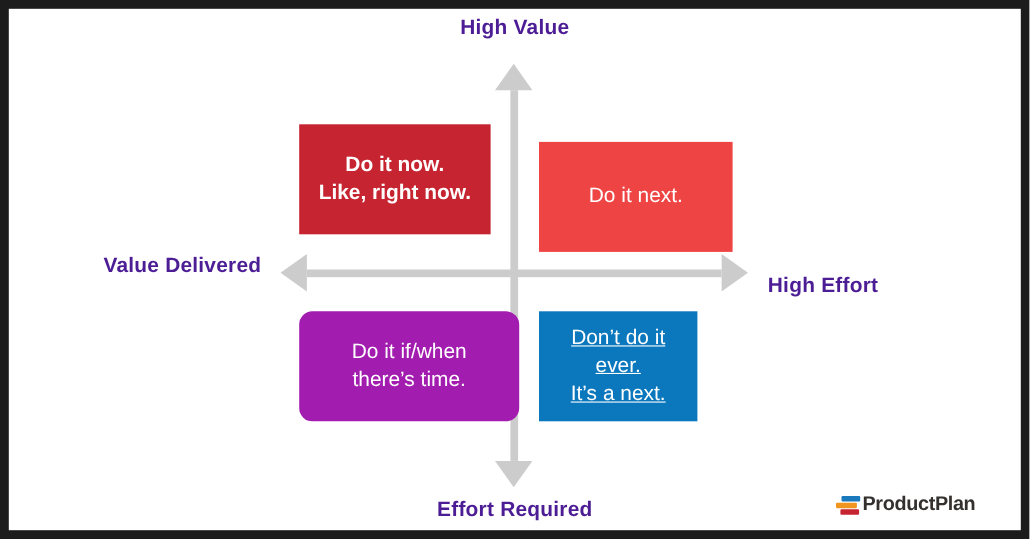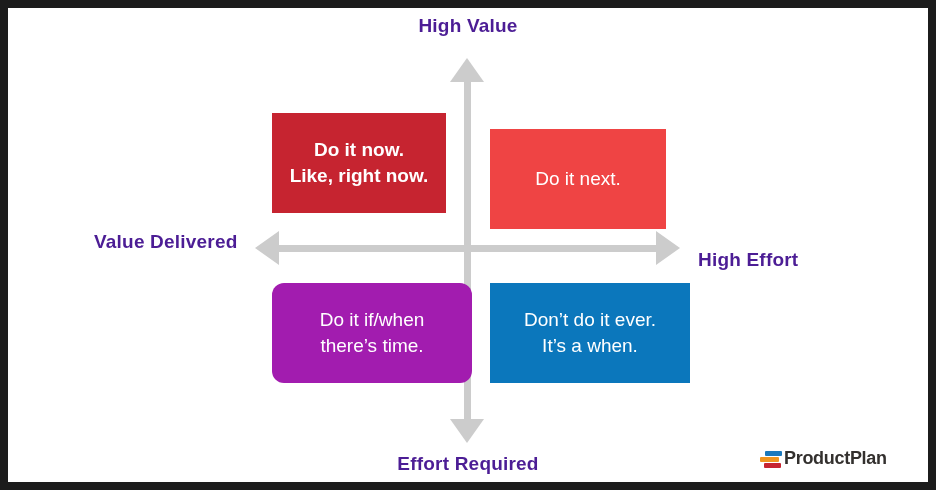--- a/index.html
+++ b/index.html
@@ -87,21 +87,21 @@
     color: #ffffff;
     font-size: 19px;
     font-weight: 400;
     line-height: 1.35;
     box-sizing: border-box;
     padding: 4px 8px;
   }
   #quad-tl { left: 264px; top: 105px; width: 174px; height: 100px; background: #c62430; font-weight: bold; }
   #quad-tr { left: 482px; top: 105px; width: 176px; height: 100px; background: #ef4444; margin-top: 16px; }
   #quad-bl { left: 264px; top: 275px; width: 200px; height: 100px; background: #a21caf; border-radius: 12px; }
-  #quad-br { left: 482px; top: 275px; width: 200px; height: 100px; background: #0b77bc; }
+  #quad-br { left: 482px; top: 275px; width: 144px; height: 100px; background: #0b77bc; text-decoration: underline; }
   .quad span { display: block; }
 
   
   #logo {
     position: absolute;
     left: 752px;
     top: 440px;
     display: flex;
     align-items: center;
     gap: 2px;
@@ -162,21 +162,21 @@
     <div class="quad" id="quad-bl">
       <div>
         <span>Do it if/when</span>
         <span>there’s time.</span>
       </div>
     </div>
 
     <div class="quad" id="quad-br">
       <div>
         <span>Don’t do it ever.</span>
-        <span>It’s a when.</span>
+        <span>It’s a next.</span>
       </div>
     </div>
 
     <div id="logo">
       <div id="logo-mark">
         <div class="bar" id="logo-bar-blue"></div>
         <div class="bar" id="logo-bar-orange"></div>
         <div class="bar" id="logo-bar-red"></div>
       </div>
       <div id="logo-text">ProductPlan</div>

